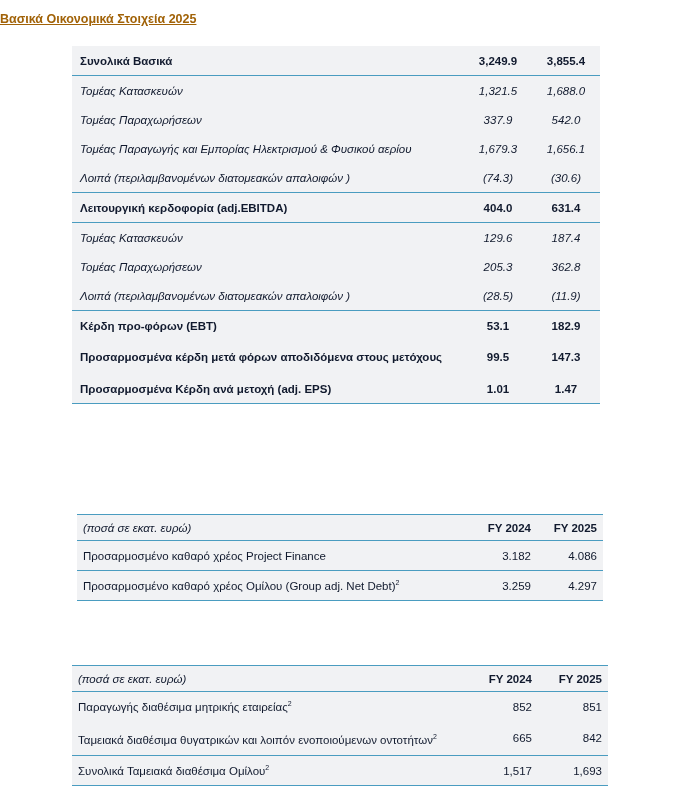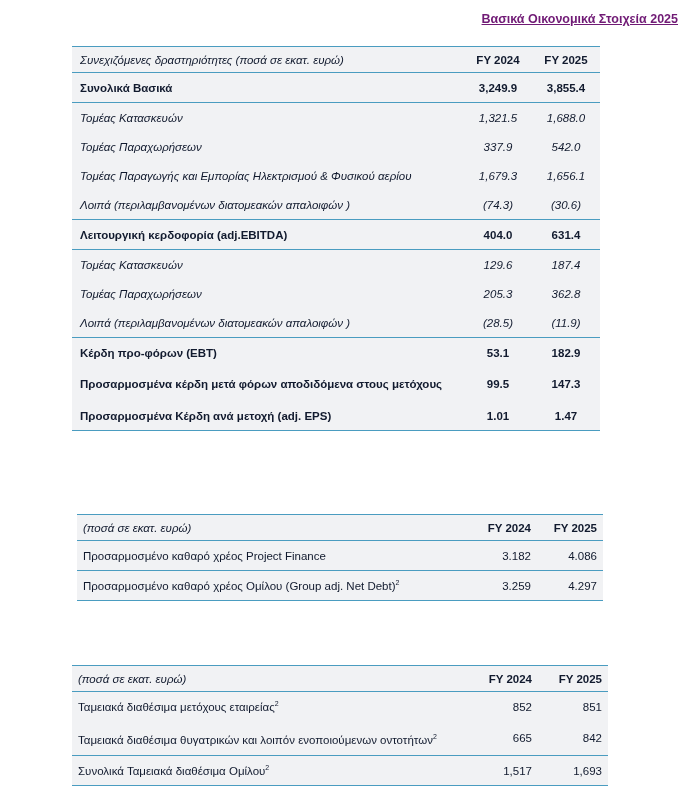--- a/index.html
+++ b/index.html
@@ -1,19 +1,19 @@
 <!DOCTYPE html>
 <html><head>
 <meta charset="utf-8">
 <style>
   html, body { margin:0; padding:0; background:#ffffff; }
   body { width:678px; height:801px; position:relative; overflow:hidden;
          font-family:"Liberation Sans", "DejaVu Sans", sans-serif; color:#111a2e; }
-  .title { position:absolute; left:0; width:678px; top:12px; text-align:right;
-           font-size:12.5px; font-weight:bold; color:#701a75; text-decoration:underline; }
+  .title { position:absolute; left:0; width:678px; top:12px; text-align:left;
+           font-size:12.5px; font-weight:bold; color:#a16207; text-decoration:underline; }
   table { position:absolute; border-collapse:collapse; background:#f1f2f4; font-size:11.5px; }
   td { padding:0 6px; height:29px; vertical-align:middle; }
   td.num { text-align:right; width:52px; }
   tr.hdr td { height:25px; }
   tr.b-top td { border-top:1.5px solid #4a9cc0; }
   tr.b-bot td { border-bottom:1.5px solid #4a9cc0; }
   .it { font-style:italic; }
   .bd { font-weight:bold; }
   sup { font-size:7px; }
   #t1 { left:72px; top:46px; width:528px; }
@@ -25,25 +25,20 @@
   #t3 td.num { width:58px; }
   tr.tall td { height:34px; line-height:14px;margin-left:40px; }
 </style>
 </head>
 <body>
 
 <div class="title">Βασικά Οικονομικά Στοιχεία 2025</div>
 
 <table id="t1">
   <tbody>
-      <tr class="b-top b-bot hdr">
-    <td class="lbl it">Συνεχιζόμενες δραστηριότητες (ποσά σε εκατ. ευρώ)</td>
-    <td class="num bd">FY 2024</td>
-    <td class="num bd">FY 2025</td>
-  </tr>
   <tr class="b-bot">
     <td class="lbl bd">Συνολικά Βασικά</td>
     <td class="num bd">3,249.9</td>
     <td class="num bd">3,855.4</td>
   </tr>
   <tr>
     <td class="lbl it">Τομέας Κατασκευών</td>
     <td class="num it">1,321.5</td>
     <td class="num it">1,688.0</td>
   </tr>
@@ -121,21 +116,21 @@
   </table>
 
 <table id="t3">
   <tbody>
       <tr class="b-top b-bot hdr">
     <td class="it">(ποσά σε εκατ. ευρώ)</td>
     <td class="num bd">FY 2024</td>
     <td class="num bd">FY 2025</td>
   </tr>
   <tr>
-    <td><span>Ταμειακά διαθέσιμα μετόχους εταιρείας</span><sup>2</sup></td>
+    <td><span>Παραγωγής διαθέσιμα μητρικής εταιρείας</span><sup>2</sup></td>
     <td class="num">852</td>
     <td class="num">851</td>
   </tr>
   <tr class="tall b-bot">
     <td><span>Ταμειακά διαθέσιμα θυγατρικών και λοιπόν ενοποιούμενων οντοτήτων</span><sup>2</sup></td>
     <td class="num">665</td>
     <td class="num">842</td>
   </tr>
   <tr class="b-bot">
     <td><span>Συνολικά Ταμειακά διαθέσιμα Ομίλου</span><sup>2</sup></td>

